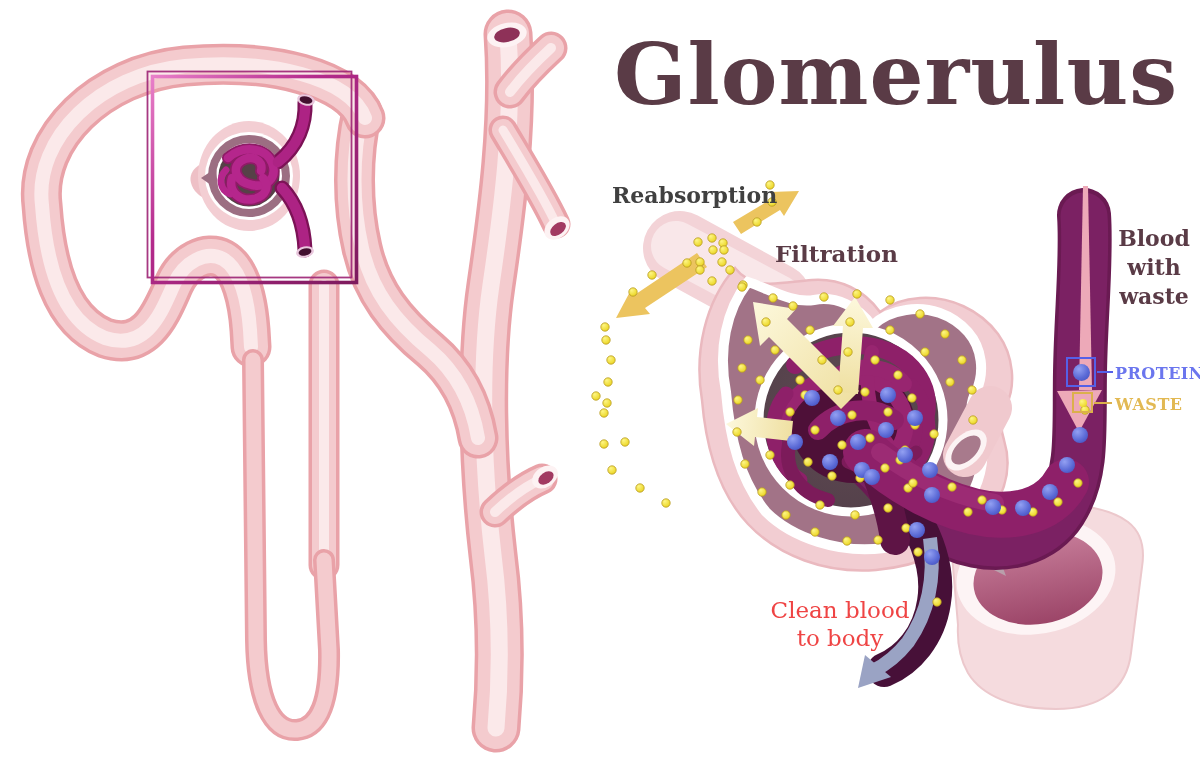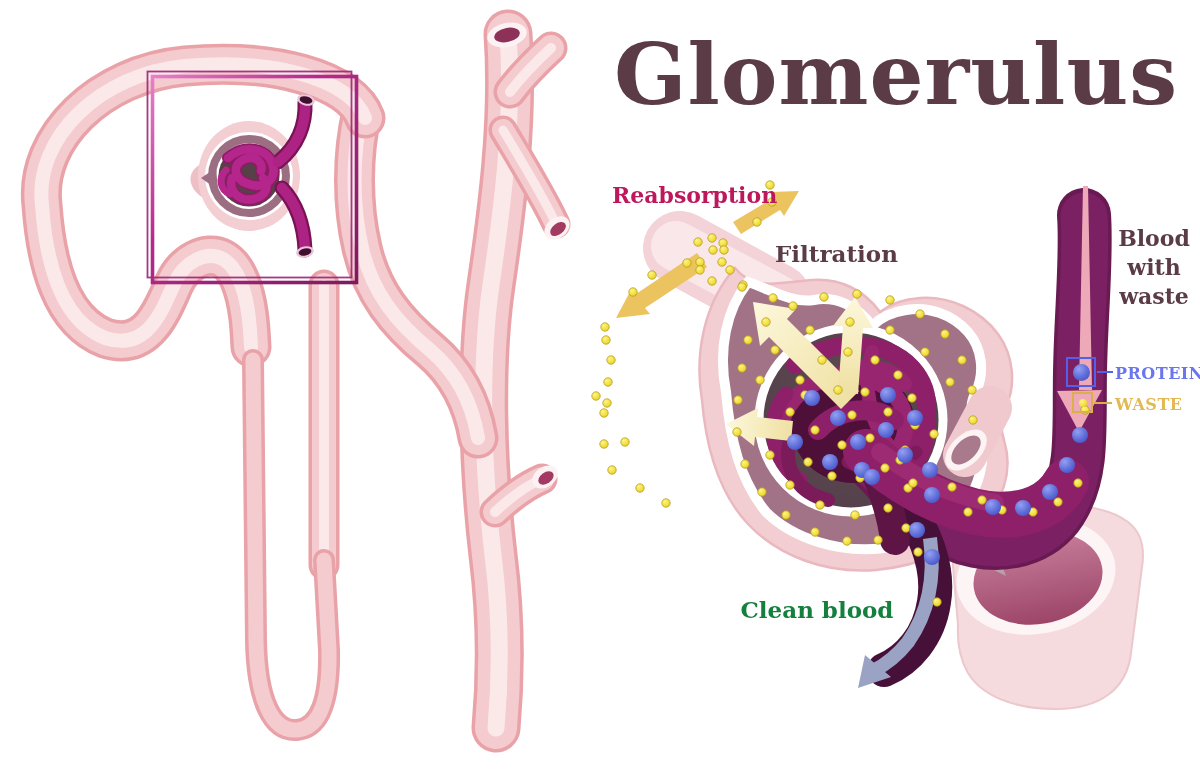--- a/index.html
+++ b/index.html
@@ -2,26 +2,26 @@
 <html><head>
 <meta charset="utf-8">
 <style>
   html,body{margin:0;padding:0;background:#ffffff;}
   #stage{position:relative;width:1200px;height:775px;background:#ffffff;overflow:hidden;
          font-family:"DejaVu Serif","Liberation Serif",serif;}
   #art{position:absolute;left:0;top:0;}
   .overlay{position:absolute;user-select:none;}
   #title{left:600px;top:30px;width:592px;text-align:center;font-size:85px;font-weight:700;
          color:#5a3b46;letter-spacing:1px;line-height:1.05;}
-  #lbl-reabsorption{left:612px;top:182px;font-size:22px;font-weight:700;color:#be185d;}
+  #lbl-reabsorption{left:612px;top:182px;font-size:22px;font-weight:700;color:#404040;}
   #lbl-filtration{left:775px;top:240px;width:165px;font-size:23px;font-weight:700;color:#5a3b46;}
   #lbl-blood{left:1098px;top:224px;width:112px;text-align:center;font-size:22px;font-weight:700;
              color:#5a3b46;line-height:29px;}
-  #lbl-clean{left:731px;top:596px;width:172px;text-align:center;font-size:23px;font-weight:700;
-             color:#15803d;line-height:28px;}
+  #lbl-clean{left:754px;top:596px;width:172px;text-align:center;font-size:23px;font-weight:400;
+             color:#ef4444;line-height:28px;}
   #lbl-blood span,#lbl-clean span{display:block;}
   .legend-box{position:absolute;box-sizing:border-box;display:flex;align-items:center;justify-content:center;}
   #protein-box{left:1066px;top:357px;width:30px;height:30px;border:2.5px solid #5560e8;}
   #waste-box{left:1072px;top:392px;width:21px;height:21px;border:2.5px solid #dbb04c;}
   #protein-ball{width:17px;height:17px;border-radius:50%;
       background:radial-gradient(circle at 35% 30%, #93a0f2 0%, #5b6ad6 55%, #3f4cba 100%);}
   #waste-ball{width:8px;height:8px;border-radius:50%;
       background:radial-gradient(circle at 35% 30%, #fdf584 0%, #eeda2f 70%, #caa21d 100%);}
   .legend-line{position:absolute;height:2px;}
   #protein-line{left:1097px;top:371px;width:16px;background:#5560e8;}
@@ -373,20 +373,21 @@
 <div class="overlay" id="title">Glomerulus</div>
 <div class="overlay" id="lbl-reabsorption">Reabsorption</div>
 <div class="overlay" id="lbl-filtration">Filtration</div>
 <div class="overlay" id="lbl-blood">
   <span>Blood</span>
   <span>with</span>
   <span>waste</span>
 </div>
 <div class="overlay" id="lbl-clean">
   <span>Clean blood</span>
+  <span>to body</span>
 </div>
 
 <div class="legend-box" id="protein-box">
   <div id="protein-ball"></div>
 </div>
 <div class="legend-line" id="protein-line"></div>
 <div class="legend-label" id="lbl-protein">PROTEIN</div>
 
 <div class="legend-box" id="waste-box">
   <div id="waste-ball"></div>

